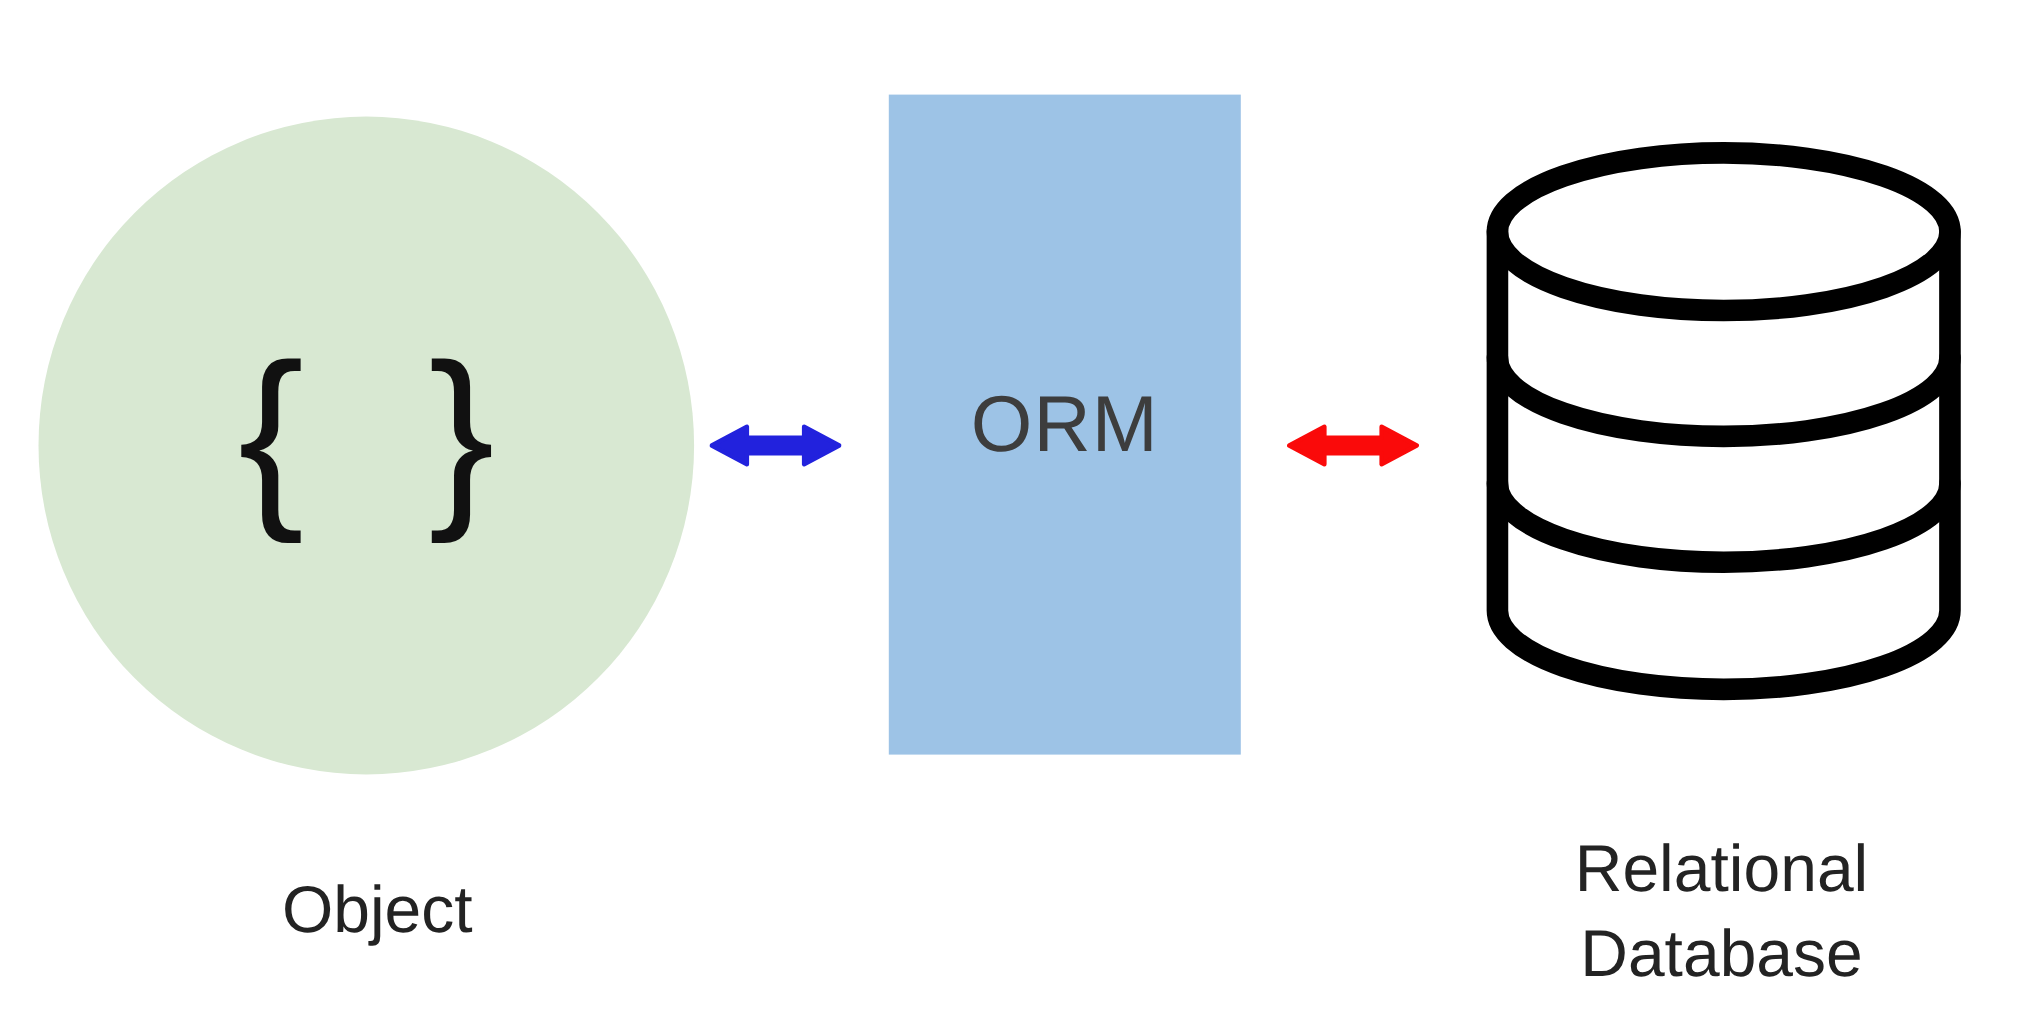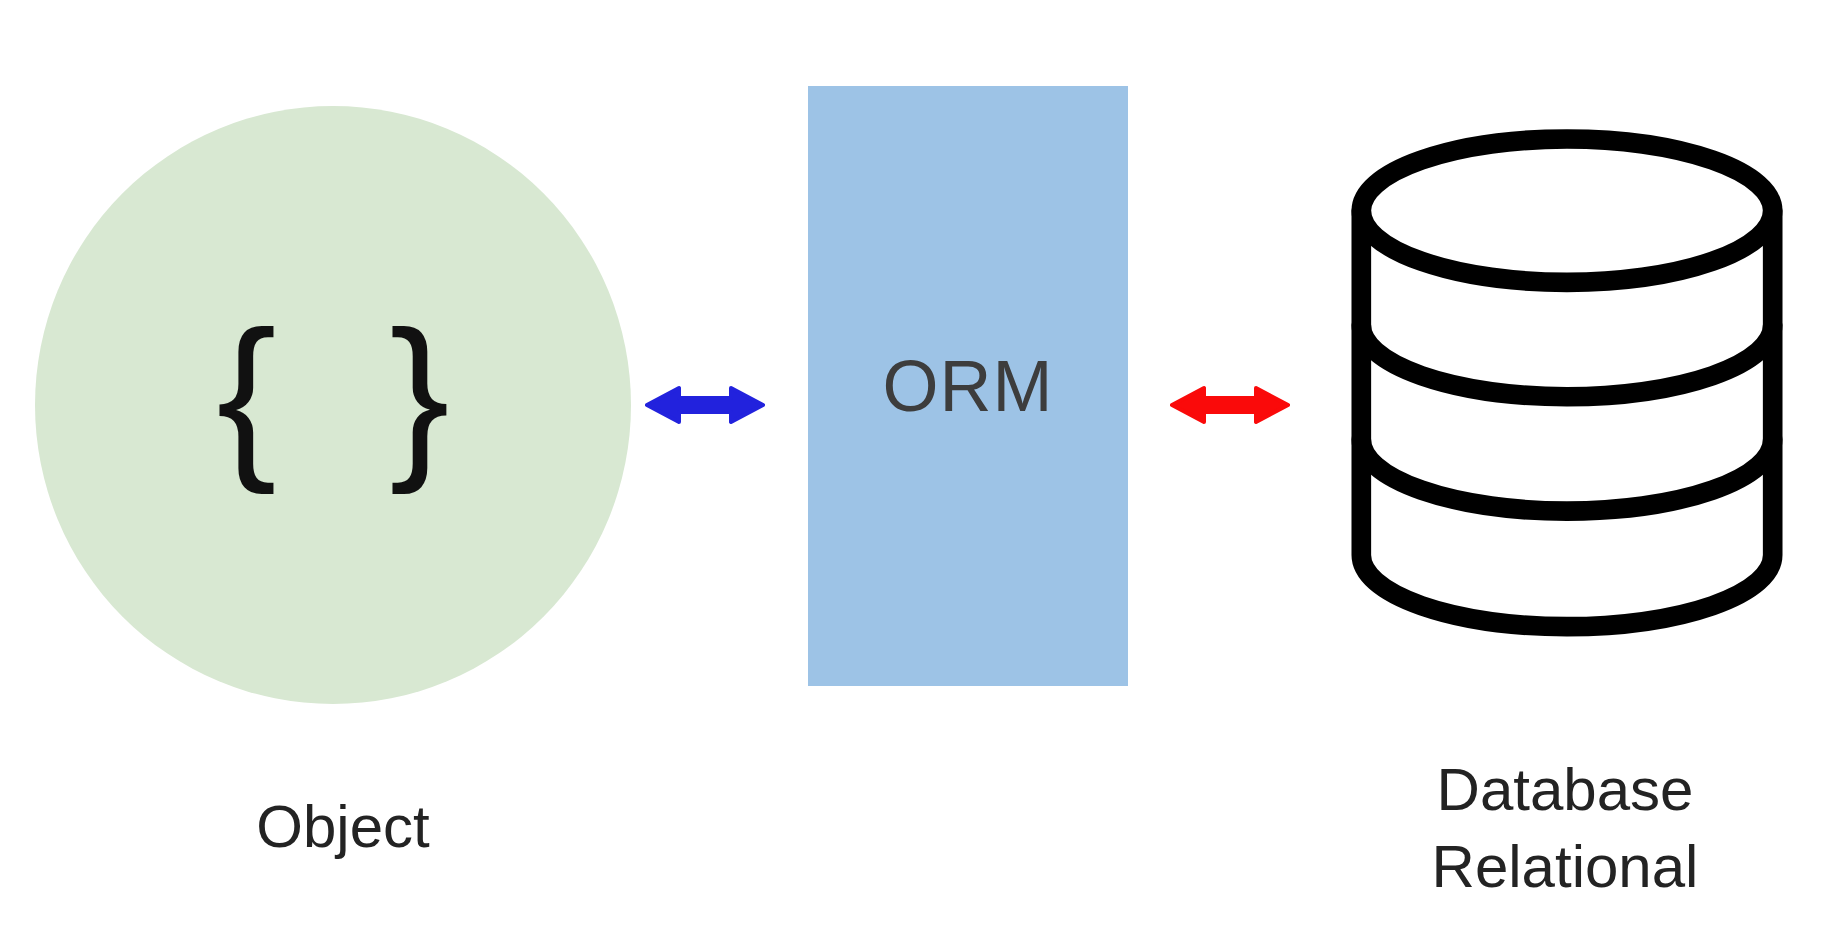--- a/index.html
+++ b/index.html
@@ -125,17 +125,17 @@
   </svg>
 
   <svg class="database-icon" viewBox="0 0 380 450" preserveAspectRatio="xMidYMid meet" aria-hidden="true">
     <ellipse class="db-stroke" cx="190" cy="75" rx="178" ry="62"></ellipse>
     <path class="db-stroke" d="M 12 75 L 12 373 A 178 62 0 0 0 368 373 L 368 75"></path>
     <path class="db-stroke" d="M 12 174 A 178 62 0 0 0 368 174"></path>
     <path class="db-stroke" d="M 12 273 A 178 62 0 0 0 368 273"></path>
   </svg>
 
   <div class="database-label">
+    <div>Relational</div>
     <div>Database</div>
-    <div>Relational</div>
   </div>
 
 </div>
 
 </body></html>

